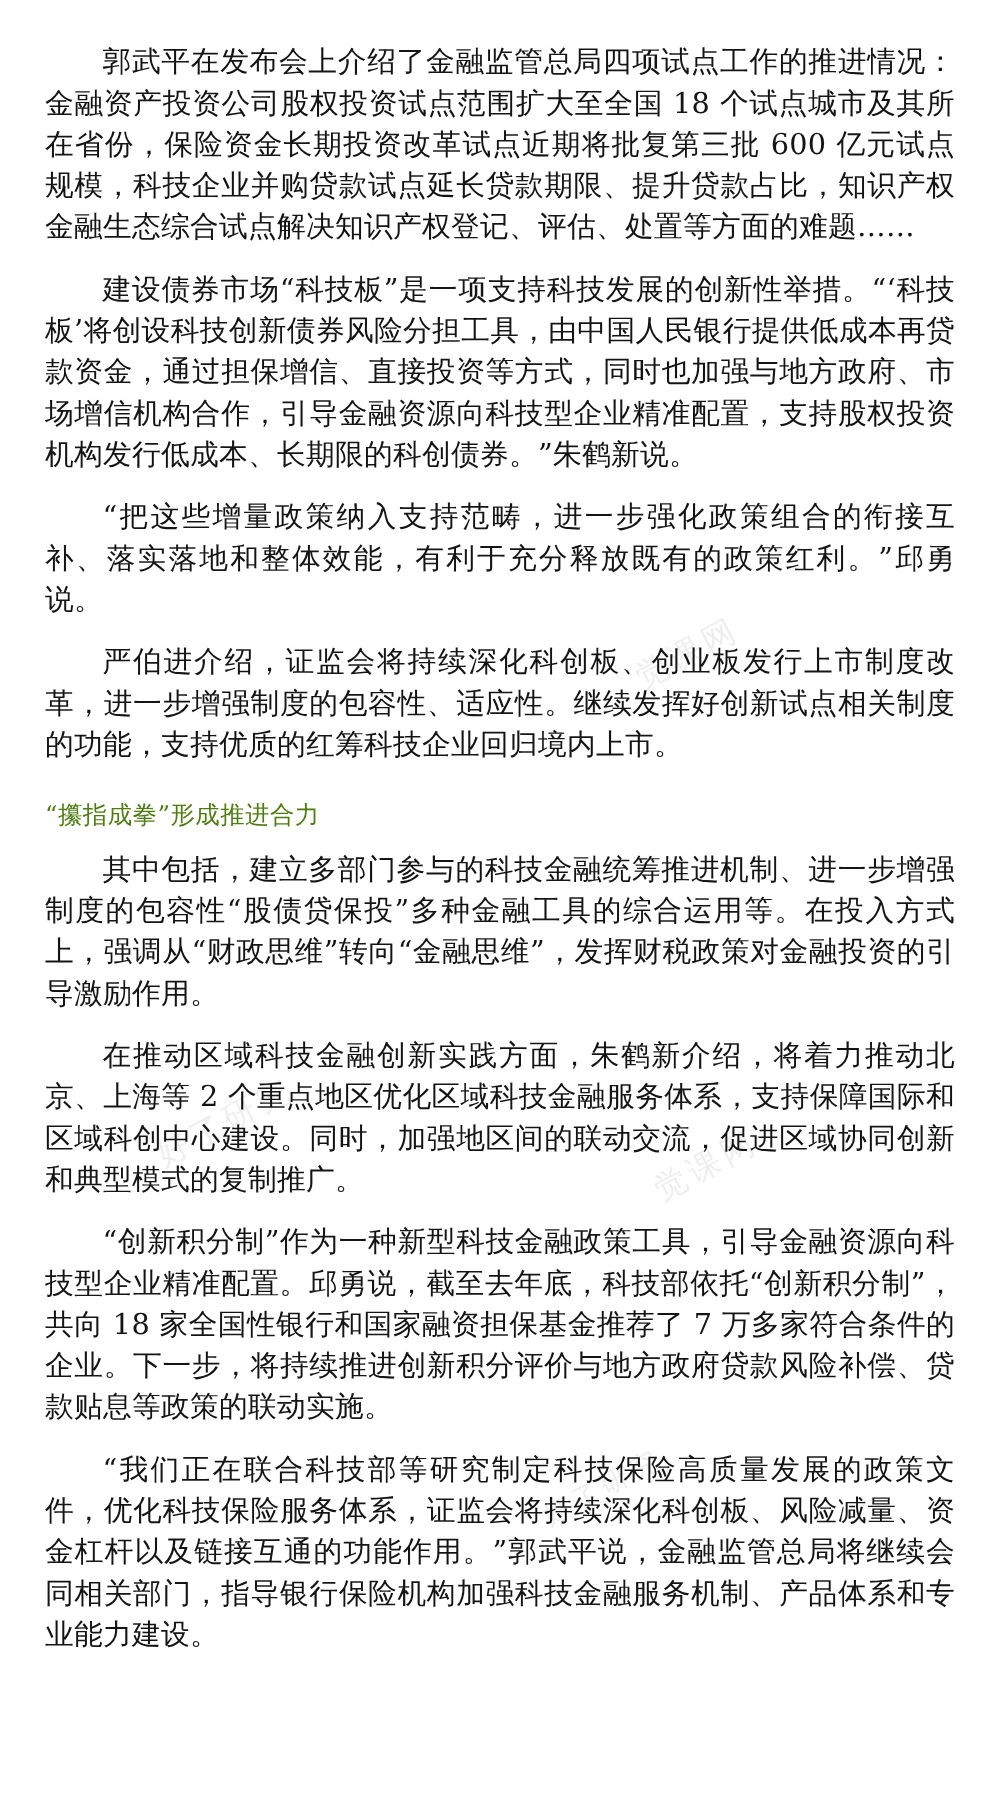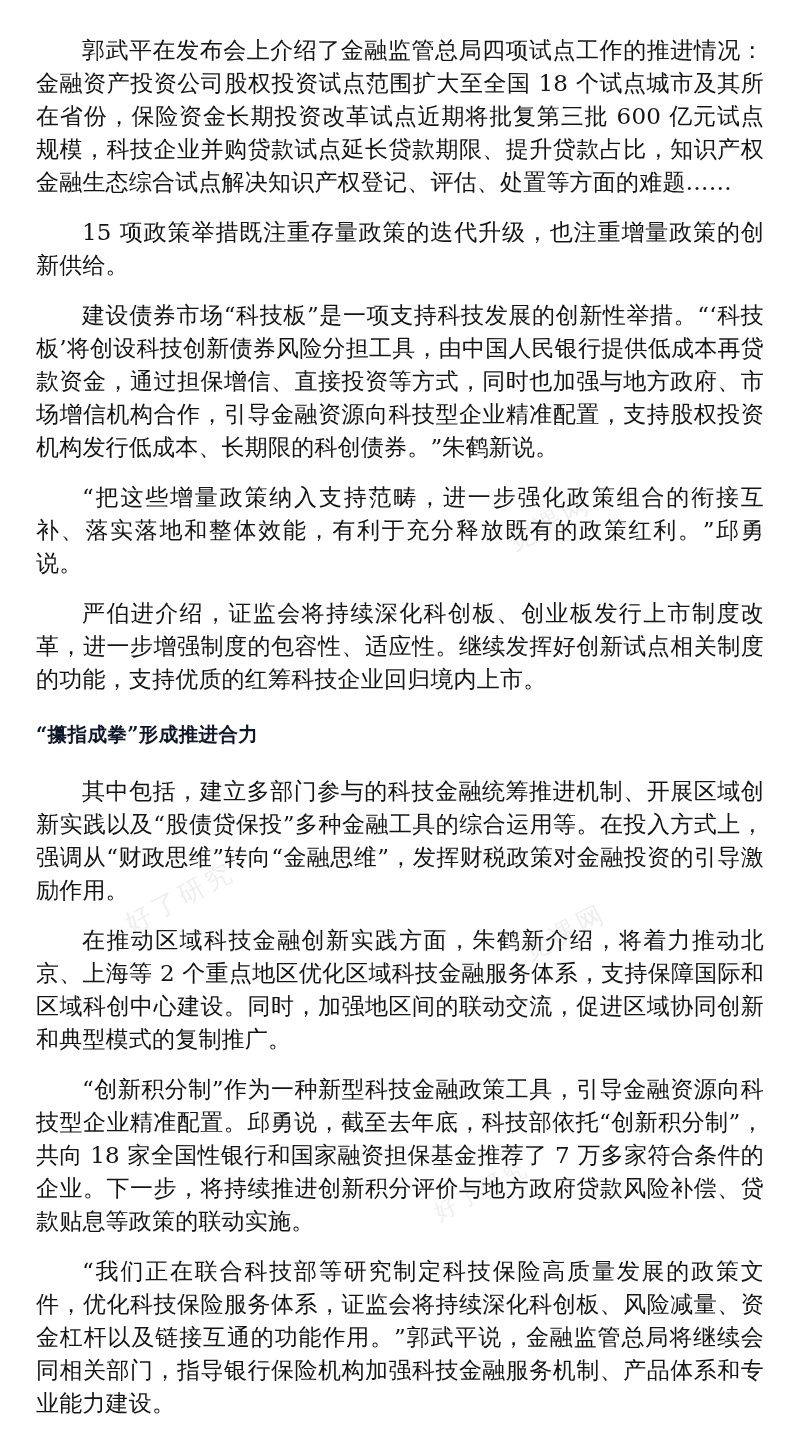--- a/index.html
+++ b/index.html
@@ -28,23 +28,23 @@
     text-align: justify;
     text-justify: inter-ideograph;
     text-indent: 2em;
     margin: 0 0 17px 0;
     color: #141414;
     letter-spacing: 0.2px;
   }
   .subhead {
     font-size: 19.5px;
     line-height: 33px;
-    font-weight: bold;
-    color: #0f172a;
-    margin: 22px 0 24px 0;
+    font-weight: normal;
+    color: #4d7c0f;
+    margin: 22px 0 12px 0;
     text-indent: 0;
     letter-spacing: 0.4px;
   }
   .watermark {
     position: absolute;
     color: rgba(120, 120, 120, 0.13);
     font-size: 26px;
     letter-spacing: 4px;
     font-family: "DejaVu Sans", "Liberation Sans", sans-serif;
     transform: rotate(-28deg);
@@ -67,26 +67,25 @@
 <div class="page">
 
   <span class="watermark wm1">觉课网</span>
   <span class="watermark wm2">好了研究</span>
   <span class="watermark wm3">觉课网</span>
   <span class="watermark wm4">好了研究</span>
 
   <div class="content">
 
     <p class="para">郭武平在发布会上介绍了金融监管总局四项试点工作的推进情况：金融资产投资公司股权投资试点范围扩大至全国 18 个试点城市及其所在省份，保险资金长期投资改革试点近期将批复第三批 600 亿元试点规模，科技企业并购贷款试点延长贷款期限、提升贷款占比，知识产权金融生态综合试点解决知识产权登记、评估、处置等方面的难题……</p>
-    <p class="para">15 项政策举措既注重存量政策的迭代升级，也注重增量政策的创新供给。</p>
     <p class="para">建设债券市场“科技板”是一项支持科技发展的创新性举措。“‘科技板’将创设科技创新债券风险分担工具，由中国人民银行提供低成本再贷款资金，通过担保增信、直接投资等方式，同时也加强与地方政府、市场增信机构合作，引导金融资源向科技型企业精准配置，支持股权投资机构发行低成本、长期限的科创债券。”朱鹤新说。</p>
     <p class="para">“把这些增量政策纳入支持范畴，进一步强化政策组合的衔接互补、落实落地和整体效能，有利于充分释放既有的政策红利。”邱勇说。</p>
     <p class="para">严伯进介绍，证监会将持续深化科创板、创业板发行上市制度改革，进一步增强制度的包容性、适应性。继续发挥好创新试点相关制度的功能，支持优质的红筹科技企业回归境内上市。</p>
 
     <h2 class="subhead">“攥指成拳”形成推进合力</h2>
 
-    <p class="para">其中包括，建立多部门参与的科技金融统筹推进机制、开展区域创新实践以及“股债贷保投”多种金融工具的综合运用等。在投入方式上，强调从“财政思维”转向“金融思维”，发挥财税政策对金融投资的引导激励作用。</p>
+    <p class="para">其中包括，建立多部门参与的科技金融统筹推进机制、进一步增强制度的包容性“股债贷保投”多种金融工具的综合运用等。在投入方式上，强调从“财政思维”转向“金融思维”，发挥财税政策对金融投资的引导激励作用。</p>
     <p class="para">在推动区域科技金融创新实践方面，朱鹤新介绍，将着力推动北京、上海等 2 个重点地区优化区域科技金融服务体系，支持保障国际和区域科创中心建设。同时，加强地区间的联动交流，促进区域协同创新和典型模式的复制推广。</p>
     <p class="para">“创新积分制”作为一种新型科技金融政策工具，引导金融资源向科技型企业精准配置。邱勇说，截至去年底，科技部依托“创新积分制”，共向 18 家全国性银行和国家融资担保基金推荐了 7 万多家符合条件的企业。下一步，将持续推进创新积分评价与地方政府贷款风险补偿、贷款贴息等政策的联动实施。</p>
     <p class="para">“我们正在联合科技部等研究制定科技保险高质量发展的政策文件，优化科技保险服务体系，证监会将持续深化科创板、风险减量、资金杠杆以及链接互通的功能作用。”郭武平说，金融监管总局将继续会同相关部门，指导银行保险机构加强科技金融服务机制、产品体系和专业能力建设。</p>
 
   </div>
 </div>
 
 </body></html>

